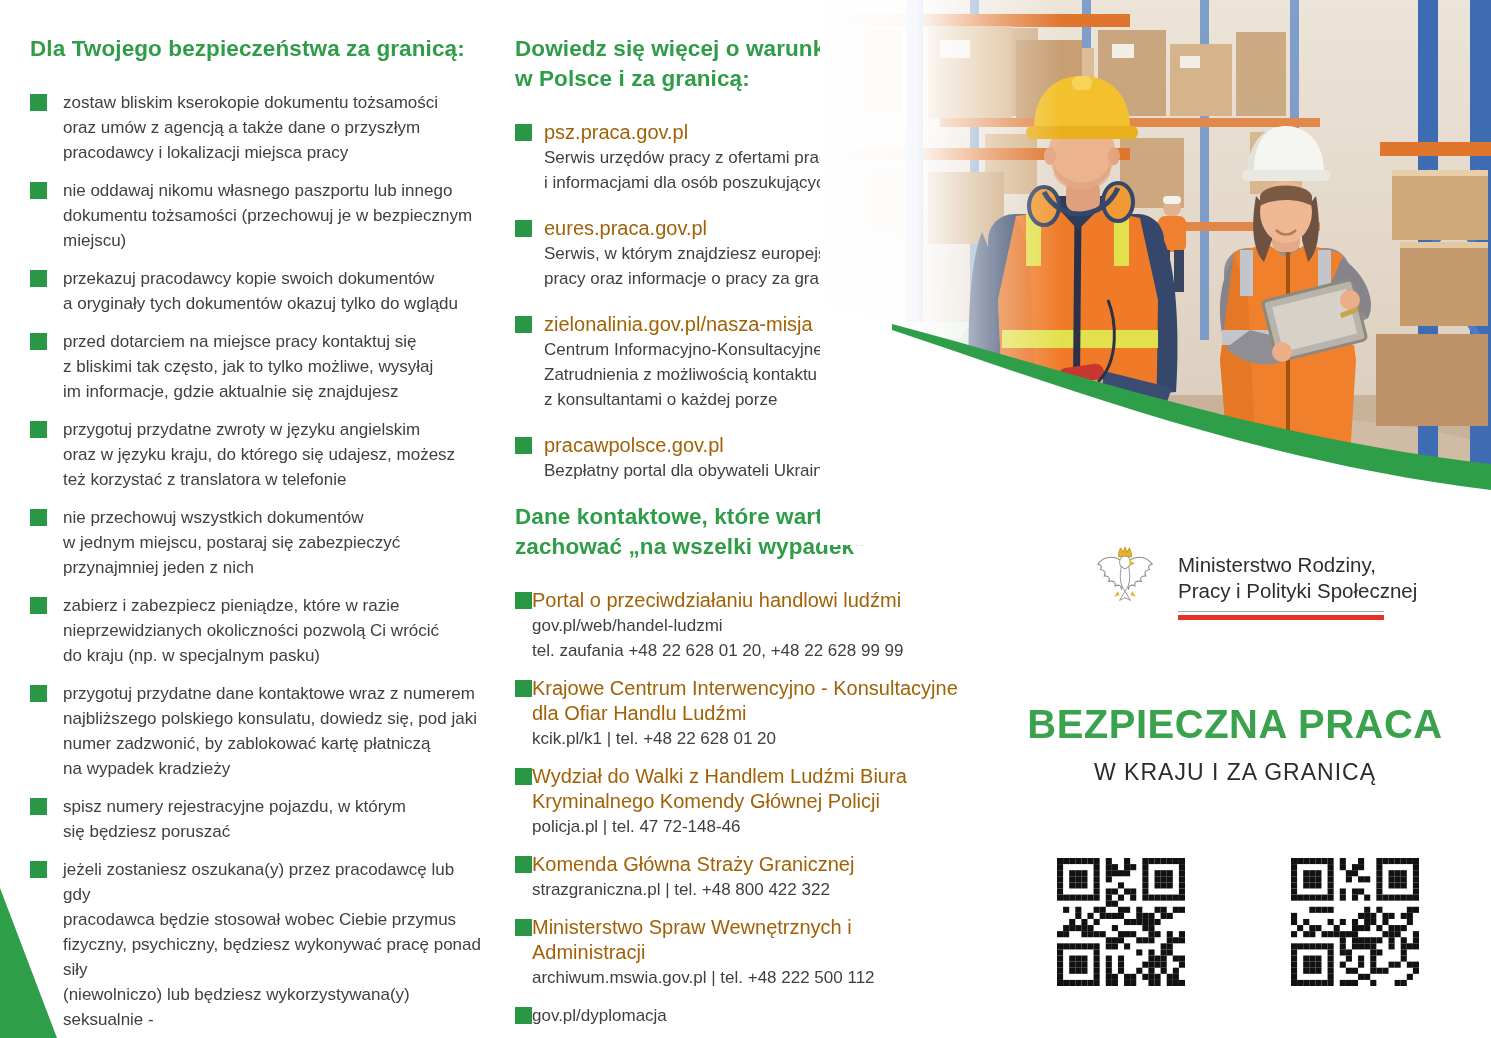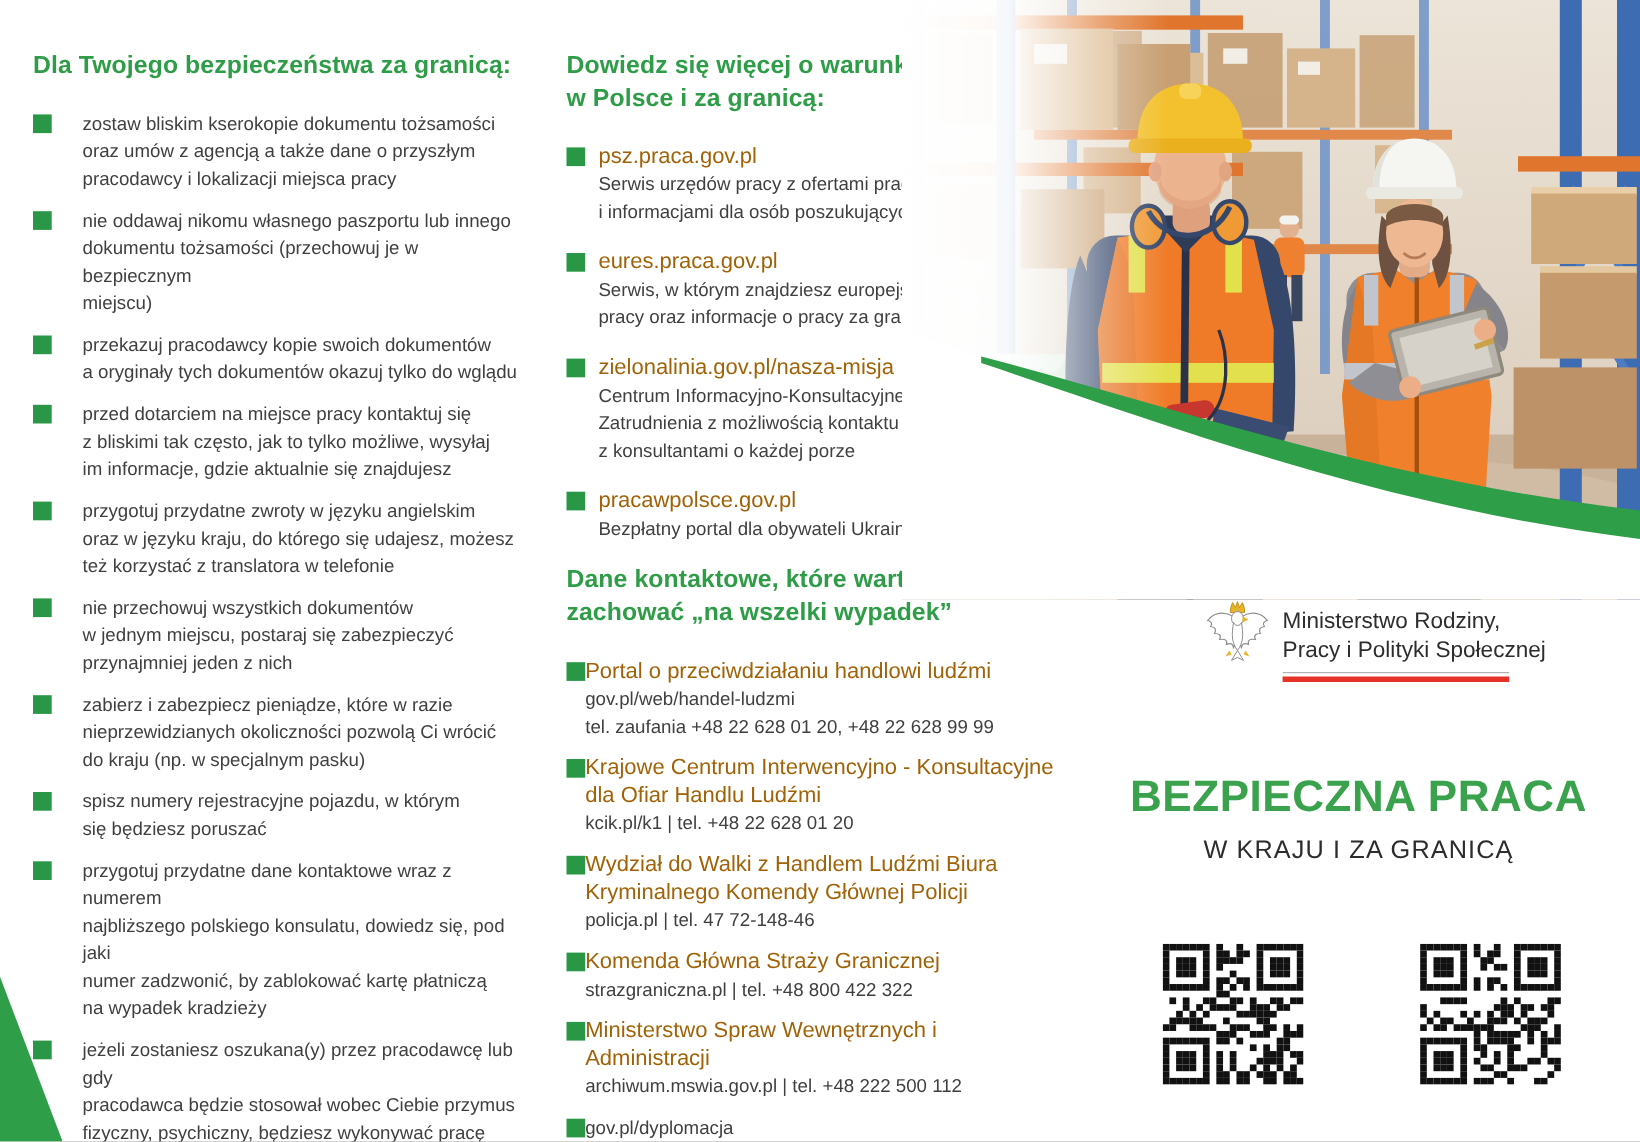--- a/index.html
+++ b/index.html
@@ -6,38 +6,38 @@
   .page{
     position:relative;width:1491px;height:1038px;background:#ffffff;
     overflow:hidden;font-family:"Liberation Sans",sans-serif;margin:0 auto;
   }
   
   .col{position:absolute;}
   .col-left{left:30px;top:30px;width:452px;}
   .col-mid1{left:515px;top:30px;width:450px;}
   .col-mid2{left:515px;top:498px;width:450px;}
   .heading{
-    margin:14px 0 26px 0;font-size:22.5px;font-weight:700;line-height:30px;
+    margin:4px 0 26px 0;font-size:22.5px;font-weight:700;line-height:30px;
     color:#2f9d48;white-space:pre-line;letter-spacing:.1px;
   }
-  .item{display:flex;gap:28px;margin-bottom:13px;}
+  .item{display:flex;gap:16px;margin-bottom:13px;}
   .bullet{flex:none;width:17px;height:17px;background:#2a9747;margin-top:4px;}
   .itxt{font-size:17px;line-height:25px;color:#3f3f3f;white-space:pre-line;}
   .link-item{display:flex;gap:12px;margin-bottom:21px;}
   .lname{font-size:20px;font-weight:400;color:#a16207;line-height:25px;white-space:pre-line;}
   .ldesc{font-size:17px;color:#3f3f3f;line-height:25px;white-space:pre-line;}
   .contact-item{display:flex;margin-bottom:13px;}
   
   .photo{position:absolute;left:820px;top:0;width:671px;height:545px;display:block;}
   .green-wedge{
     position:absolute;left:0;top:888px;width:57px;height:150px;background:#2f9e48;
     clip-path:polygon(0 0,0 100%,100% 100%);
   }
   .logo{position:absolute;left:1096px;top:544px;display:flex;gap:12px;align-items:flex-start;}
-  .logo-text{padding-top:8px;}
+  .logo-text{padding-top:8px;margin-left:12px;}
   .logo-name{font-size:20.5px;line-height:26px;color:#2d2d2d;white-space:pre-line;}
   .logo-gray-line{margin-top:7px;width:206px;height:0;border-top:1.5px solid #a9a9a9;}
   .logo-red-line{margin-top:3px;width:206px;height:5px;background:#e5332a;}
   .main-title{position:absolute;left:1025px;top:700px;width:420px;text-align:center;}
   .mt1{font-size:40px;font-weight:800;color:#3aa24c;letter-spacing:.5px;line-height:48px;}
   .mt2{font-size:23px;font-weight:400;color:#2c2c2c;letter-spacing:1px;line-height:44px;margin-top:2px;}
   .qr{position:absolute;width:128px;height:128px;}
   .qr1{left:1057px;top:858px;}
   .qr2{left:1291px;top:858px;}
 </style>
@@ -85,29 +85,29 @@
 przynajmniej jeden z nich</div>
       </div>
     <div class="item">
         <span class="bullet"></span>
         <div class="itxt">zabierz i zabezpiecz pieniądze, które w razie
 nieprzewidzianych okoliczności pozwolą Ci wrócić
 do kraju (np. w specjalnym pasku)</div>
       </div>
     <div class="item">
         <span class="bullet"></span>
-        <div class="itxt">spisz numery rejestracyjne pojazdu, w którym
-się będziesz poruszać</div>
-      </div>
-    <div class="item">
-        <span class="bullet"></span>
         <div class="itxt">przygotuj przydatne dane kontaktowe wraz z numerem
 najbliższego polskiego konsulatu, dowiedz się, pod jaki
 numer zadzwonić, by zablokować kartę płatniczą
 na wypadek kradzieży</div>
+      </div>
+    <div class="item">
+        <span class="bullet"></span>
+        <div class="itxt">spisz numery rejestracyjne pojazdu, w którym
+się będziesz poruszać</div>
       </div>
     <div class="item">
         <span class="bullet"></span>
         <div class="itxt">jeżeli zostaniesz oszukana(y) przez pracodawcę lub gdy
 pracodawca będzie stosował wobec Ciebie przymus
 fizyczny, psychiczny, będziesz wykonywać pracę ponad siły
 (niewolniczo) lub będziesz wykorzystywana(y) seksualnie -
 zgłoś sprawę policji, wszystkie sprawy sporne
 z pracodawcą zagranicznym powinny być rozpatrywane
 zgodnie z prawem miejscowym, przed sądem kraju,

